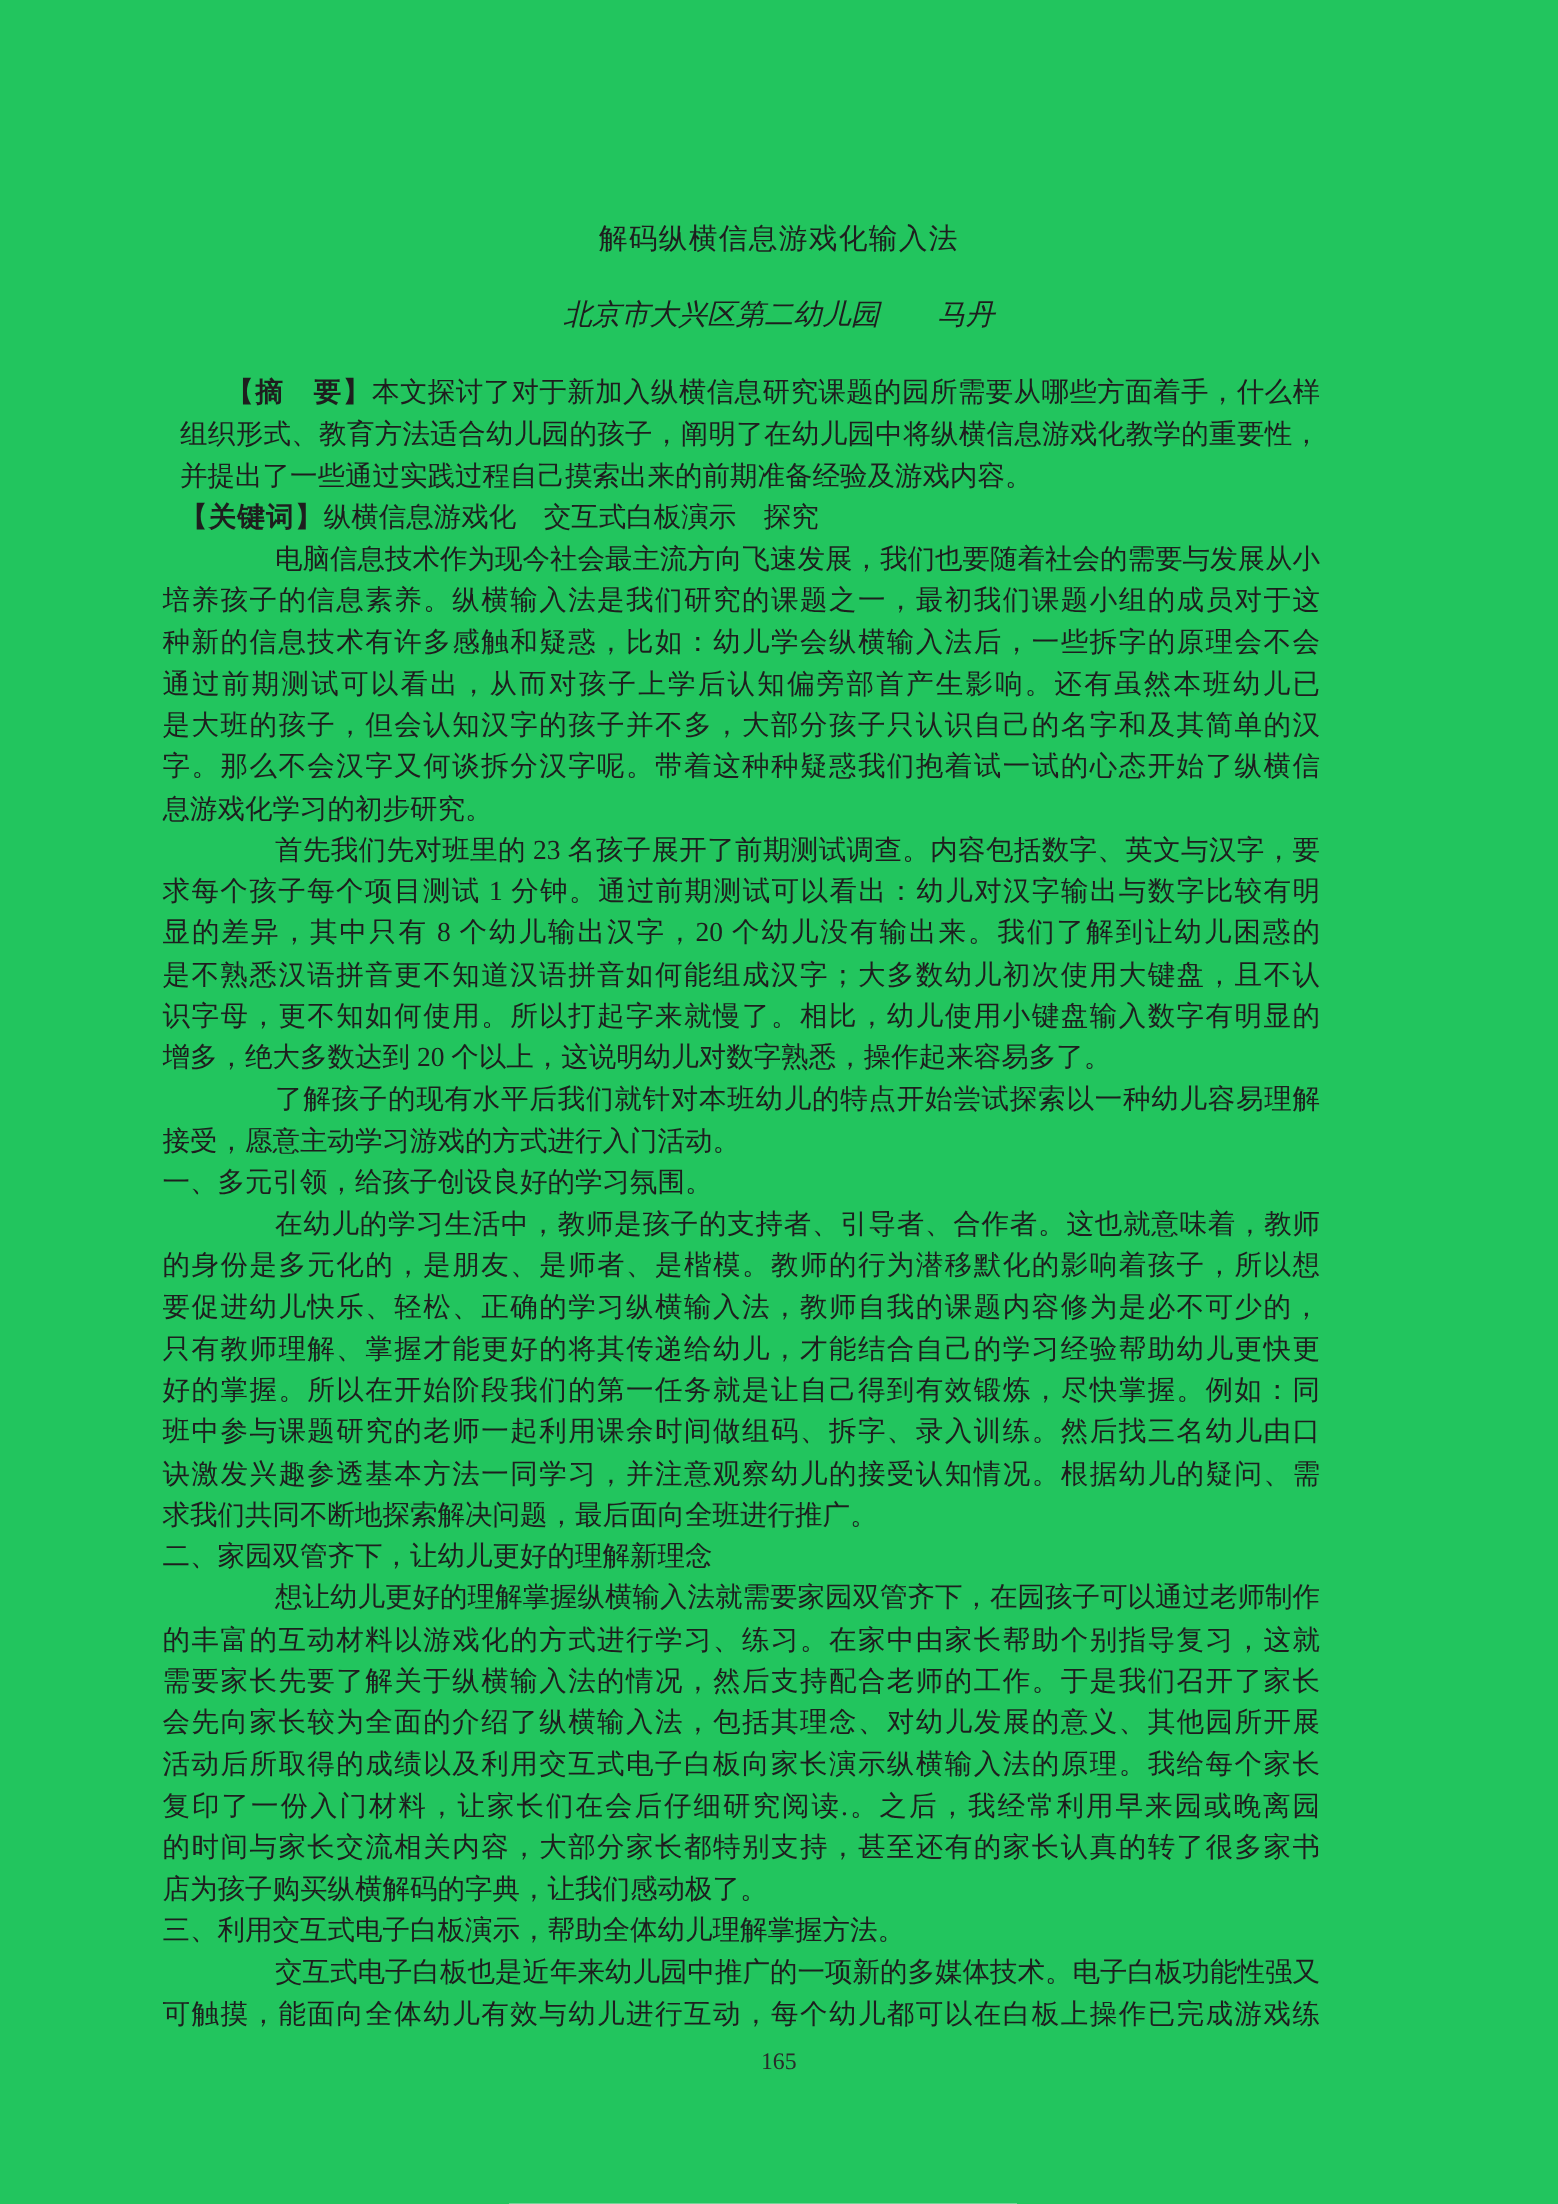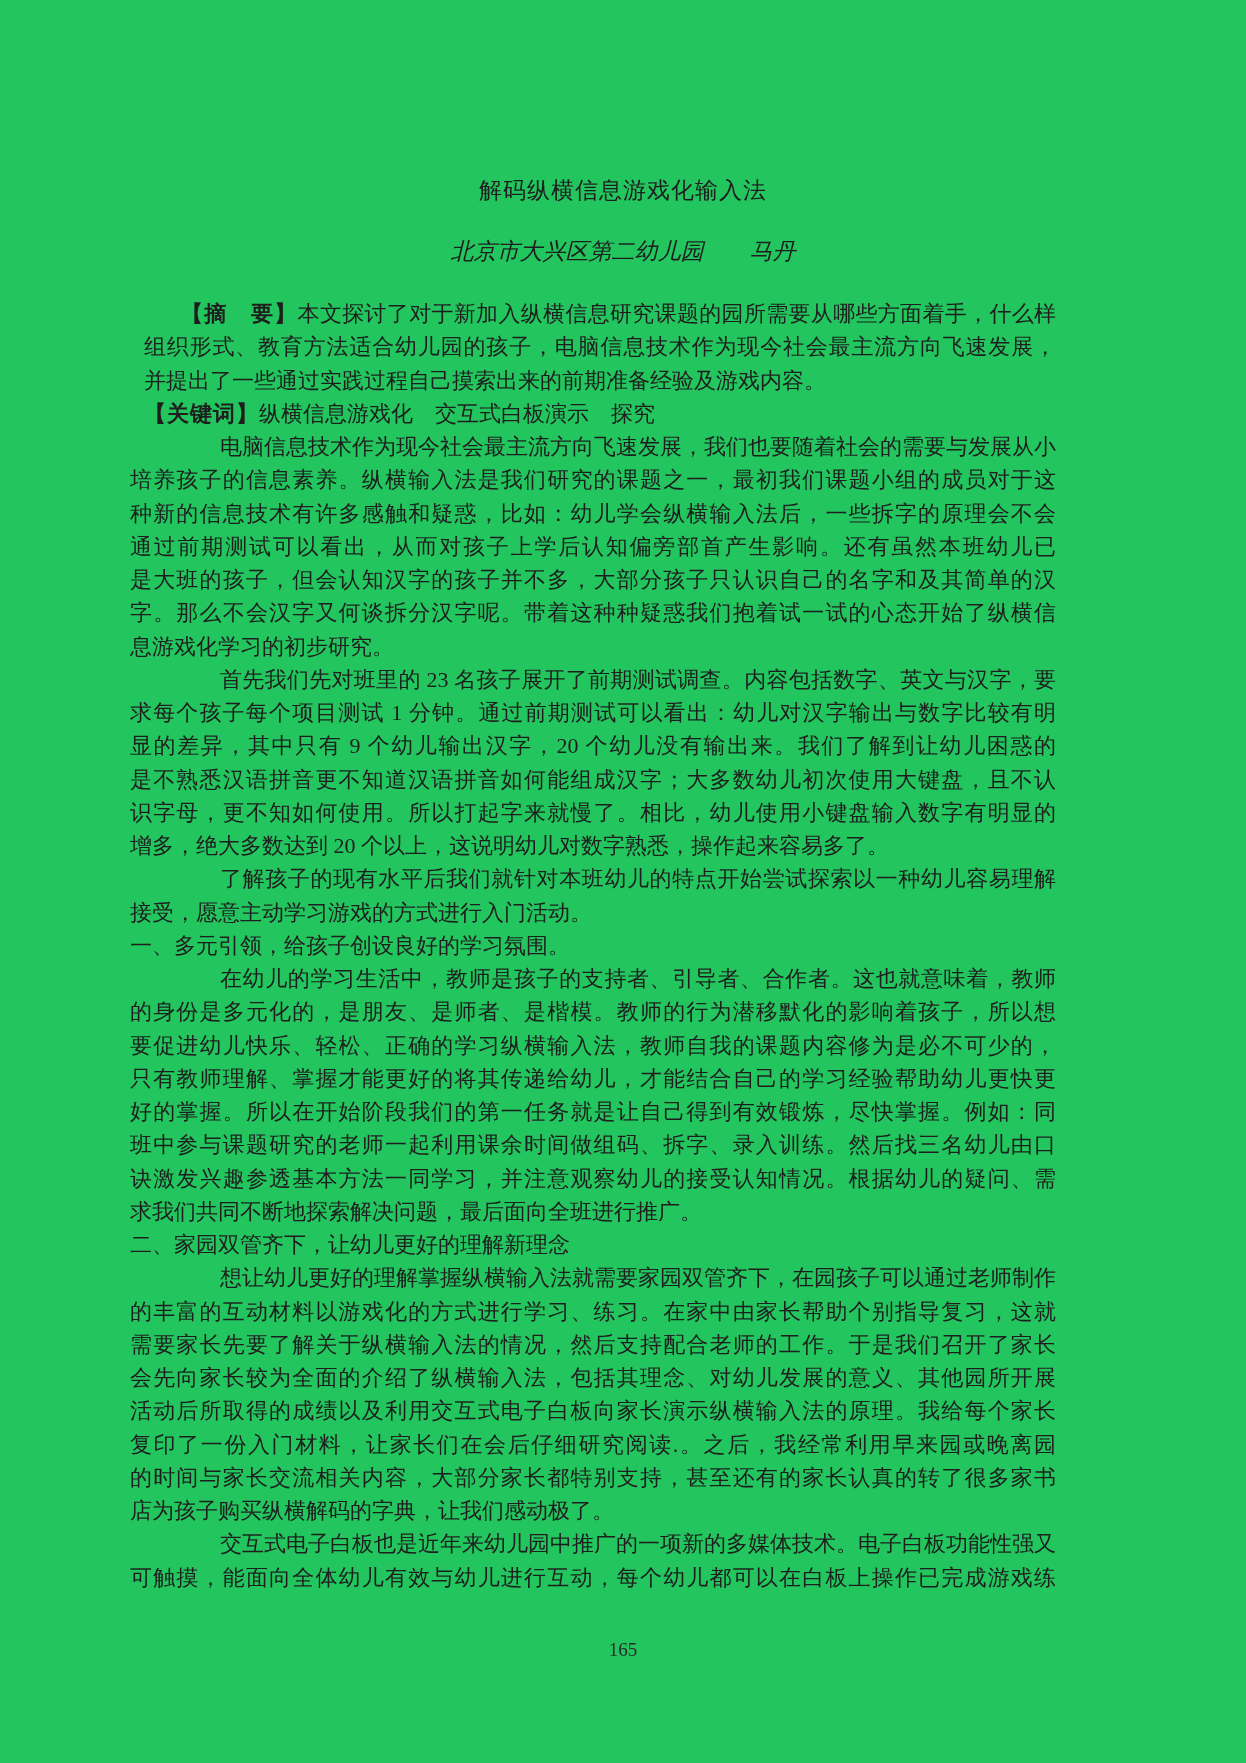--- a/index.html
+++ b/index.html
@@ -44,33 +44,33 @@
   }
 </style>
 </head>
 <body>
 
 <div class="page">
   <div class="title">解码纵横信息游戏化输入法</div>
   <div class="author">北京市大兴区第二幼儿园　　马丹</div>
   <div class="bodytext">
       <div class="line fill ind abs"><span class="lbl">【摘　要】</span>本文探讨了对于新加入纵横信息研究课题的园所需要从哪些方面着手，什么样的</div>
-      <div class="line fill abs">组织形式、教育方法适合幼儿园的孩子，电脑信息技术作为现今社会最主流方向飞速发展，</div>
+      <div class="line fill abs">组织形式、教育方法适合幼儿园的孩子，阐明了在幼儿园中将纵横信息游戏化教学的重要性，</div>
       <div class="line abs">并提出了一些通过实践过程自己摸索出来的前期准备经验及游戏内容。</div>
       <div class="line abs"><span class="lbl">【关键词】</span>纵横信息游戏化　交互式白板演示　探究</div>
       <div class="line fill ind">电脑信息技术作为现今社会最主流方向飞速发展，我们也要随着社会的需要与发展从小</div>
       <div class="line fill">培养孩子的信息素养。纵横输入法是我们研究的课题之一，最初我们课题小组的成员对于这</div>
       <div class="line fill">种新的信息技术有许多感触和疑惑，比如：幼儿学会纵横输入法后，一些拆字的原理会不会</div>
       <div class="line fill">通过前期测试可以看出，从而对孩子上学后认知偏旁部首产生影响。还有虽然本班幼儿已</div>
       <div class="line fill">是大班的孩子，但会认知汉字的孩子并不多，大部分孩子只认识自己的名字和及其简单的汉</div>
       <div class="line fill">字。那么不会汉字又何谈拆分汉字呢。带着这种种疑惑我们抱着试一试的心态开始了纵横信</div>
       <div class="line">息游戏化学习的初步研究。</div>
       <div class="line fill ind">首先我们先对班里的 23 名孩子展开了前期测试调查。内容包括数字、英文与汉字，要</div>
       <div class="line fill">求每个孩子每个项目测试 1 分钟。通过前期测试可以看出：幼儿对汉字输出与数字比较有明</div>
-      <div class="line fill">显的差异，其中只有 9 个幼儿输出汉字，20 个幼儿没有输出来。我们了解到让幼儿困惑的</div>
+      <div class="line fill">显的差异，其中只有 8 个幼儿输出汉字，20 个幼儿没有输出来。我们了解到让幼儿困惑的</div>
       <div class="line fill">是不熟悉汉语拼音更不知道汉语拼音如何能组成汉字；大多数幼儿初次使用大键盘，且不认</div>
       <div class="line fill">识字母，更不知如何使用。所以打起字来就慢了。相比，幼儿使用小键盘输入数字有明显的</div>
       <div class="line">增多，绝大多数达到 20 个以上，这说明幼儿对数字熟悉，操作起来容易多了。</div>
       <div class="line fill ind">了解孩子的现有水平后我们就针对本班幼儿的特点开始尝试探索以一种幼儿容易理解</div>
       <div class="line">接受，愿意主动学习游戏的方式进行入门活动。</div>
       <div class="line head">一、多元引领，给孩子创设良好的学习氛围。</div>
       <div class="line fill ind">在幼儿的学习生活中，教师是孩子的支持者、引导者、合作者。这也就意味着，教师</div>
       <div class="line fill">的身份是多元化的，是朋友、是师者、是楷模。教师的行为潜移默化的影响着孩子，所以想</div>
       <div class="line fill">要促进幼儿快乐、轻松、正确的学习纵横输入法，教师自我的课题内容修为是必不可少的，</div>
       <div class="line fill">只有教师理解、掌握才能更好的将其传递给幼儿，才能结合自己的学习经验帮助幼儿更快更</div>
@@ -80,17 +80,18 @@
       <div class="line">求我们共同不断地探索解决问题，最后面向全班进行推广。</div>
       <div class="line head">二、家园双管齐下，让幼儿更好的理解新理念</div>
       <div class="line fill ind">想让幼儿更好的理解掌握纵横输入法就需要家园双管齐下，在园孩子可以通过老师制作</div>
       <div class="line fill">的丰富的互动材料以游戏化的方式进行学习、练习。在家中由家长帮助个别指导复习，这就</div>
       <div class="line fill">需要家长先要了解关于纵横输入法的情况，然后支持配合老师的工作。于是我们召开了家长</div>
       <div class="line fill">会先向家长较为全面的介绍了纵横输入法，包括其理念、对幼儿发展的意义、其他园所开展</div>
       <div class="line fill">活动后所取得的成绩以及利用交互式电子白板向家长演示纵横输入法的原理。我给每个家长</div>
       <div class="line fill">复印了一份入门材料，让家长们在会后仔细研究阅读.。之后，我经常利用早来园或晚离园</div>
       <div class="line fill">的时间与家长交流相关内容，大部分家长都特别支持，甚至还有的家长认真的转了很多家书</div>
       <div class="line">店为孩子购买纵横解码的字典，让我们感动极了。</div>
+      <div class="line head">三、利用交互式电子白板演示，帮助全体幼儿理解掌握方法。</div>
       <div class="line fill ind">交互式电子白板也是近年来幼儿园中推广的一项新的多媒体技术。电子白板功能性强又</div>
       <div class="line fill">可触摸，能面向全体幼儿有效与幼儿进行互动，每个幼儿都可以在白板上操作已完成游戏练</div>
     </div>
   <div class="pageno">165</div>
 </div>
 
 </body></html>

